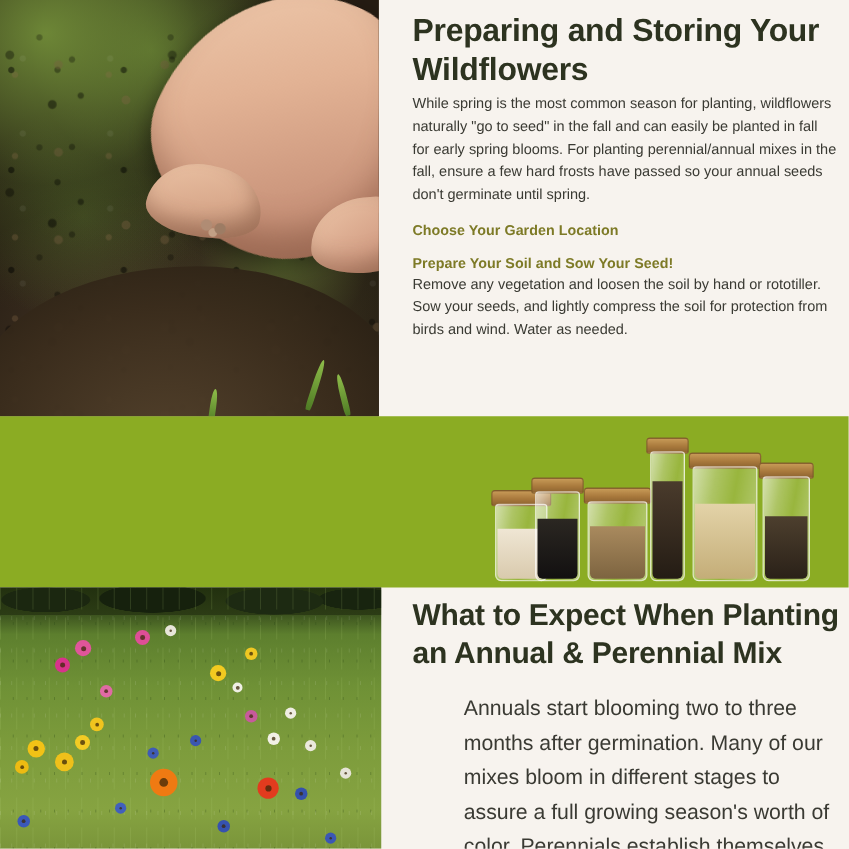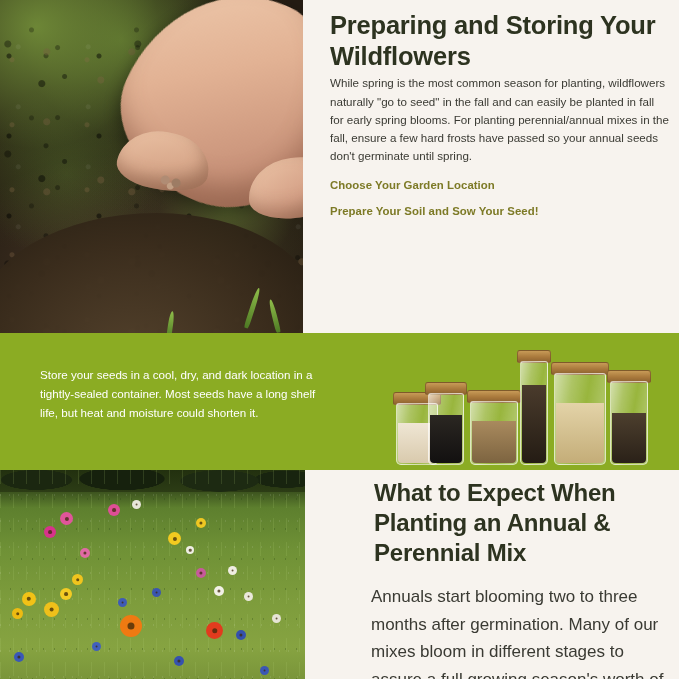--- a/index.html
+++ b/index.html
@@ -156,21 +156,21 @@
     background-size:9px 26px, 11px 30px, 13px 24px;
   }
   .fl { position:absolute; border-radius:50%; }
   .fl::after {
     content:""; position:absolute; left:50%; top:50%; width:32%; height:32%;
     transform:translate(-50%,-50%); border-radius:50%; background:rgba(60,40,10,.75);
   }
 
   
   .sec3-text { position:absolute; left:330px; top:478px; width:342px; }
-  .h3 { font-size:24px; font-weight:700; color:#2D3320; line-height:1.25; letter-spacing:-0.2px;margin-left:44px; }
+  .h3 { font-size:24px; font-weight:700; color:#2D3320; line-height:1.25; letter-spacing:-0.2px; }
   .sec3-body { font-size:17px; color:#3a3a33; line-height:1.62; margin-top:15px;margin-left:41px; }
 </style>
 </head>
 <body>
 
 <div class="page">
 
   <div class="soil-photo">
     <div class="soil-grain"></div>
     <div class="soil-hand-a"></div>
@@ -184,25 +184,25 @@
   </div>
 
   <div class="sec1-text">
     <div class="h1">Preparing and Storing Your Wildflowers</div>
 
     <div class="body">While spring is the most common season for planting, wildflowers naturally "go to seed" in the fall and can easily be planted in fall for early spring blooms. For planting perennial/annual mixes in the fall, ensure a few hard frosts have passed so your annual seeds don't germinate until spring.</div>
 
     <div class="sub">Choose Your Garden Location</div>
 
     <div class="sub">Prepare Your Soil and Sow Your Seed!</div>
+    <div class="body">Remove any vegetation and loosen the soil by hand or rototiller. Sow your seeds, and lightly compress the soil for protection from birds and wind. Water as needed.</div>
   </div>
 
   <div class="green-band">
     <div class="green-text">
-      <div class="green-body">Store your seeds in a cool, dry, and dark location in a tightly-sealed container. Most seeds have a long shelf life, but heat and moisture could shorten it.</div>
     </div>
 
     <div class="jars">
       <div class="jar" style="left:4px; width:42px; height:62px;">
         <div class="cork"></div>
         <div class="glass"></div>
         <div class="fill f-white" style="height:40px;"></div>
       </div>
       <div class="jar" style="left:36px; width:36px; height:72px;">
         <div class="cork"></div>

